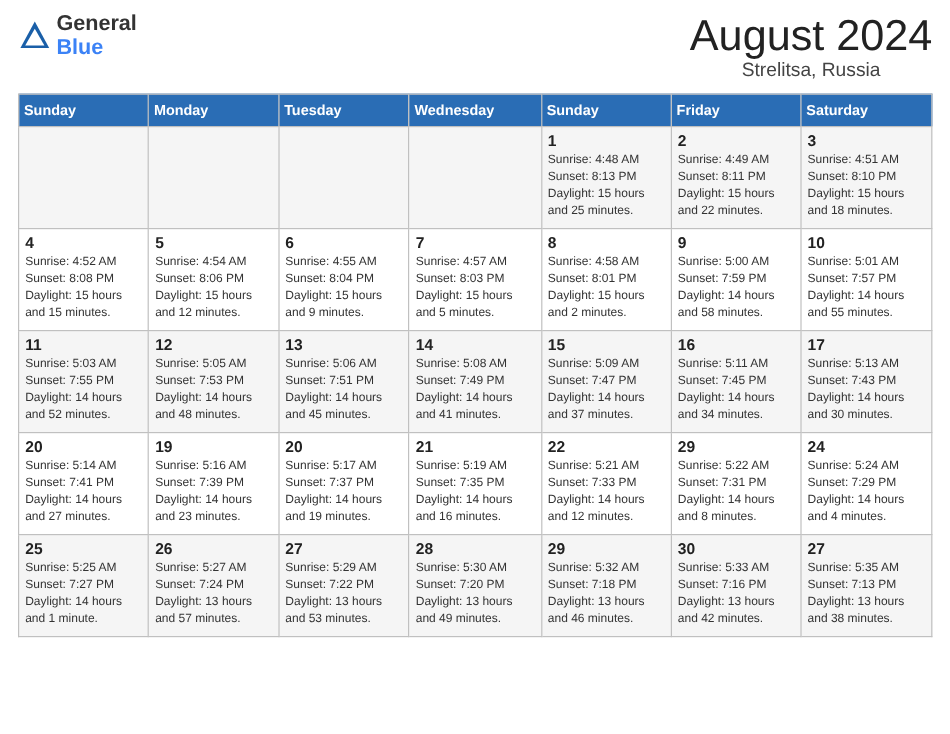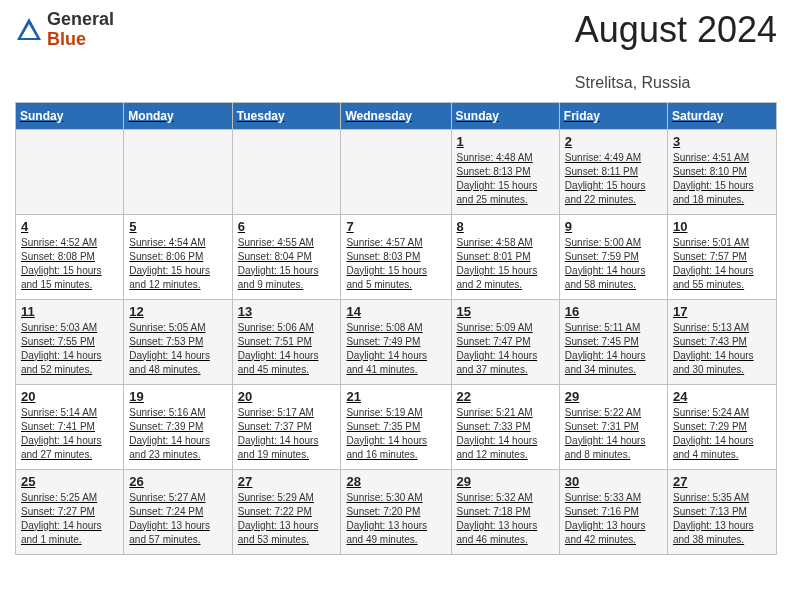--- a/index.html
+++ b/index.html
@@ -20,44 +20,42 @@
       display: flex;
       align-items: center;
       gap: 4px;
     }
     .logo-text {
       font-size: 18px;
       font-weight: bold;
       line-height: 1.1;
     }
     .logo-general { color: #333; }
-    .logo-blue { color: #c2410c; }
+    .logo-blue { color: #3b82f6; }
     .logo-icon {
       width: 28px;
       height: 28px;
     }
     .title-block {
-      text-align: left;
+      text-align: center;
     }
     .month-year {
       font-size: 36px;
       color: #222;
       font-weight: normal;
       line-height: 1.1;
     }
     .location {
       font-size: 16px;
       color: #444;
-      margin-top: 24px;
     }
     .calendar {
       width: 100%;
       border-collapse: collapse;
       font-size: 11px;
-      text-decoration: underline;
     }
     .calendar thead tr th {
       background-color: #2a6db5;
       color: #fff;
       padding: 6px 4px;
       text-align: left;
       font-size: 12px;
       font-weight: bold;
       border: 1px solid #c0c0c0;
     }

